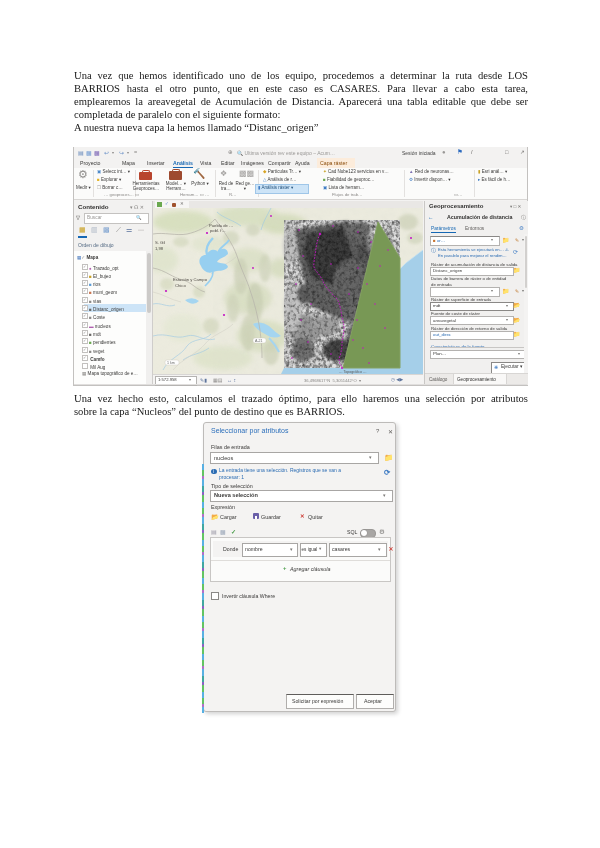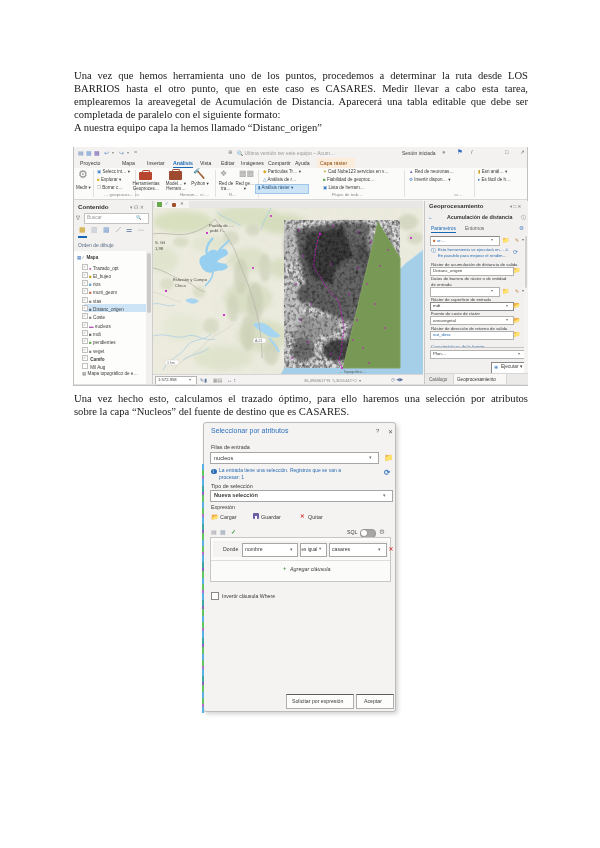--- a/index.html
+++ b/index.html
@@ -3,25 +3,25 @@
 html,body{margin:0;padding:0}
 body{width:600px;height:848px;background:#fff;position:relative;overflow:hidden;font-family:"Liberation Sans",sans-serif}
 .a{position:absolute}
 .jl{position:absolute;left:74px;width:454px;text-align:justify;text-align-last:justify;font:10.6px/13px "Liberation Serif",serif;color:#191919;white-space:normal}
 .nl{position:absolute;left:74px;width:470px;font:10.6px/13px "Liberation Serif",serif;color:#191919}
 .t{position:absolute;white-space:nowrap}
 .cb{display:inline-block;width:4px;height:4px;border:1px solid #c2c0be;background:#fff;font-size:4px;line-height:4px;color:#8a8886;vertical-align:0;margin-right:1px;overflow:hidden}
 </style></head>
 <body>
 
-<div class="jl" style="top:69px">Una vez que hemos herramienta uno de los puntos, procedemos a determinar la ruta desde LOS</div>
-<div class="jl" style="top:82px">BARRIOS hasta el otro punto, que en este caso es CASARES. Medir llevar a cabo esta tarea,</div>
+<div class="jl" style="top:69px">Una vez que hemos identificado uno de los equipo, procedemos a determinar la ruta desde LOS</div>
+<div class="jl" style="top:82px">BARRIOS hasta el otro punto, que en este caso es CASARES. Para llevar a cabo esta tarea,</div>
 <div class="jl" style="top:95px">emplearemos la areavegetal de Acumulación de Distancia. Aparecerá una tabla editable que debe ser</div>
 <div class="nl" style="top:108px">completada de paralelo con el siguiente formato:</div>
-<div class="nl" style="top:121px">A nuestra equipo capa la hemos llamado “Distanc_origen”</div>
+<div class="nl" style="top:121px">A nuestra nueva capa la hemos llamado “Distanc_origen”</div>
 
 <div id="shot1" class="a" style="left:73px;top:147px;width:455px;height:239px;background:#f3f2f1;outline:1px solid #c3c1bf;outline-offset:-1px;font-family:'Liberation Sans',sans-serif">
 
   <div class="a" id="titlebar" style="left:1px;top:0;right:1px;height:11px;background:#f3f2f1">
     <div class="t" style="left:4px;top:2px;font-size:6px;color:#6487ba">▤</div>
     <div class="t" style="left:12px;top:2px;font-size:6px;color:#729bd1">▩</div>
     <div class="t" style="left:20px;top:1.5px;font-size:6px;color:#7a63b5">▩</div>
     <div class="t" style="left:30px;top:1.5px;font-size:6px;color:#6f94c9">↩</div>
     <div class="t" style="left:38px;top:2.5px;font-size:4px;color:#8a8886">▾</div>
     <div class="t" style="left:45px;top:1.5px;font-size:6px;color:#6f94c9">↪</div>
@@ -425,21 +425,21 @@
     </div>
 
     <div class="a" style="left:98.5px;top:33px;width:4.5px;height:139px;background:#f4f3f2"></div>
     <div class="a" style="left:99.5px;top:35px;width:2.5px;height:52px;background:#d2d0ce;border-radius:1.5px"></div>
   </div>
 
   <div class="a" style="left:1px;top:237px;right:1px;height:1px;background:#e0dedd"></div>
 </div>
 
 <div class="jl" style="top:392px">Una vez hecho esto, calculamos el trazado óptimo, para ello haremos una selección por atributos</div>
-<div class="nl" style="top:405px">sobre la capa “Nucleos” del fuente de destino que es CASARES.</div>
+<div class="nl" style="top:405px">sobre la capa “Nucleos” del punto de destino que es BARRIOS.</div>
 
 <div id="dlg" class="a" style="left:203px;top:422px;width:191px;height:288px;background:#f4f3f2;border:1px solid #bdbbb9;border-radius:3px;box-shadow:2px 2px 4px rgba(0,0,0,.18)">
   <div class="t" style="left:7px;top:4px;font-size:7px;color:#2c6fbb">Seleccionar por atributos</div>
   <div class="t" style="left:172px;top:5px;font-size:6px;color:#605e5c">?</div>
   <div class="t" style="left:184px;top:5px;font-size:6px;color:#605e5c">✕</div>
   <div class="t" style="left:7px;top:21px;font-size:5.4px;color:#3b3a39">Filas de entrada</div>
   <div class="a" style="left:6px;top:29px;width:167px;height:10px;background:#fff;border:1px solid #a8a6a4"></div>
   <div class="t" style="left:10px;top:31.5px;font-size:5.6px;color:#3b3a39">nucleos</div>
   <div class="t" style="left:165px;top:31px;font-size:5px;color:#7a7876">▾</div>
   <div class="t" style="left:180px;top:29.5px;font-size:7.5px;color:#dcb23b">📁</div>

